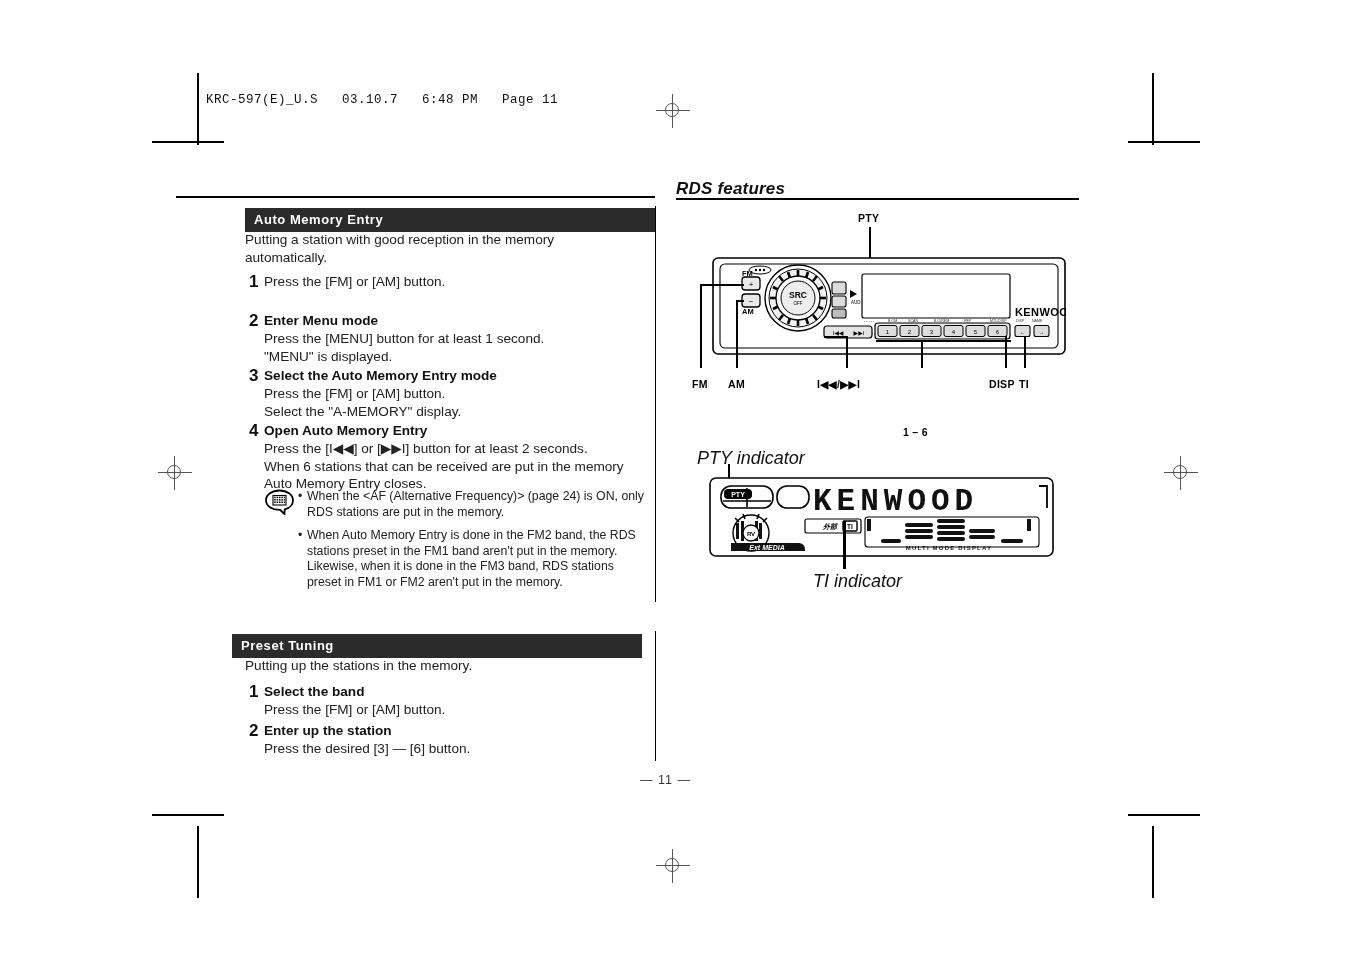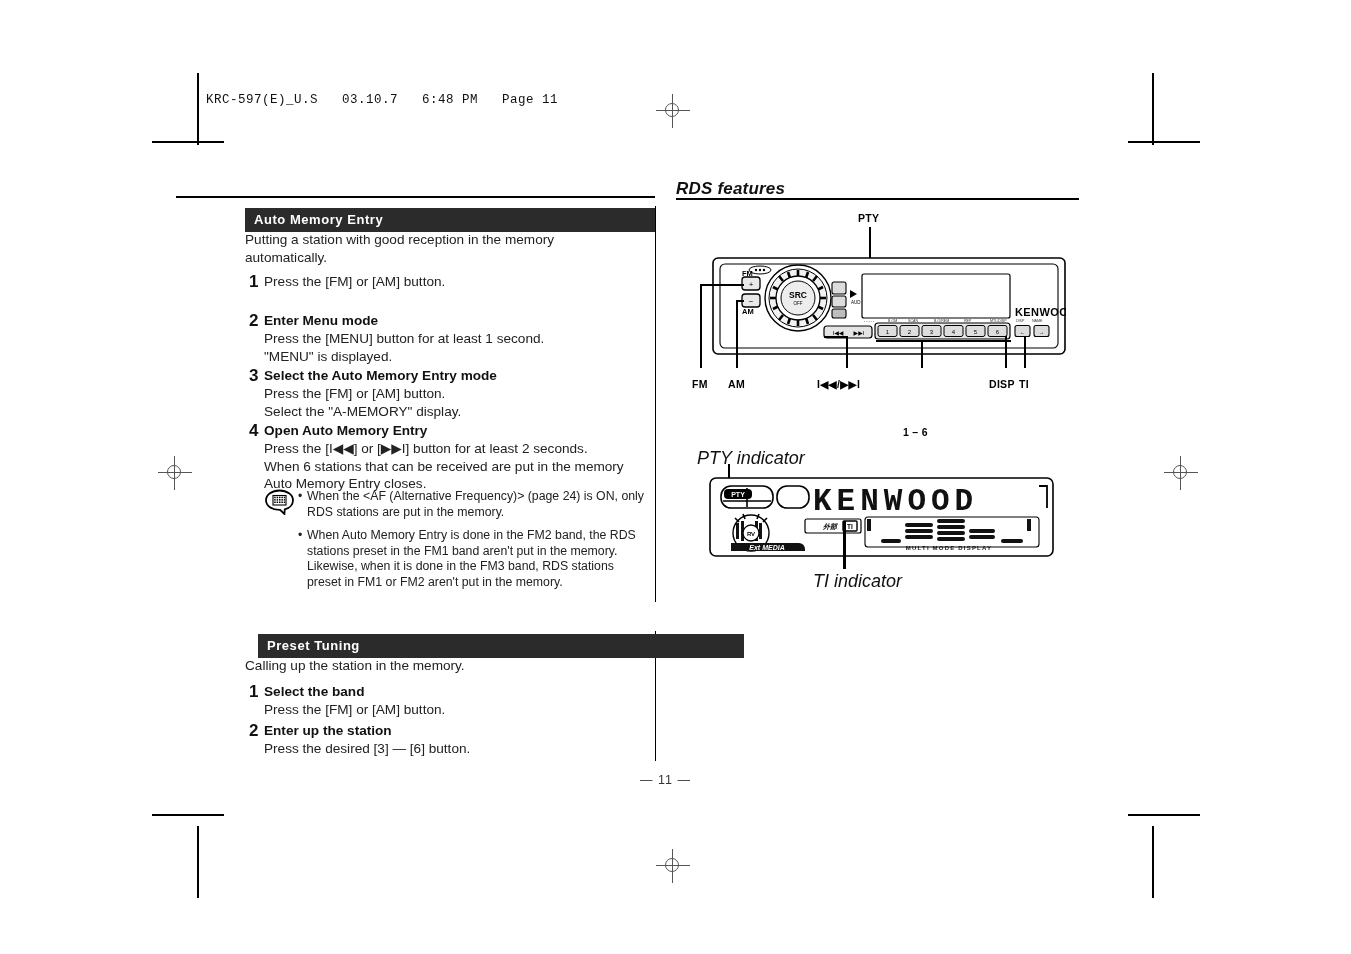--- a/index.html
+++ b/index.html
@@ -175,25 +175,25 @@
       <div class="dot">•</div>
       <div>When the &lt;AF (Alternative Frequency)&gt; (page 24) is ON, only RDS stations are put in the memory.</div>
     </div>
     <div class="bl" style="margin-top:8px;">
       <div class="dot">•</div>
       <div>When Auto Memory Entry is done in the FM2 band, the RDS stations preset in the FM1 band aren't put in the memory. Likewise, when it is done in the FM3 band, RDS stations preset in FM1 or FM2 aren't put in the memory.</div>
     </div>
   </div>
 </div>
 
-<div class="secbar abs" style="left:258px;top:634px;width:486px;">
+<div class="secbar abs" style="left:232px;top:634px;width:410px;">
   <span>Preset Tuning</span>
 </div>
 
-<div class="lead abs" style="left:245px;top:657px;width:380px;">Calling up the station in the memory.</div>
+<div class="lead abs" style="left:245px;top:657px;width:380px;">Putting up the stations in the memory.</div>
 
 <div class="step abs" style="left:249px;top:683px;width:400px;">
   <div class="num">1</div>
   <div class="body">
     <div class="title">Select the band</div>
     <div class="txt">Press the [FM] or [AM] button.</div>
   </div>
 </div>
 
 <div class="step abs" style="left:249px;top:722px;width:400px;">

